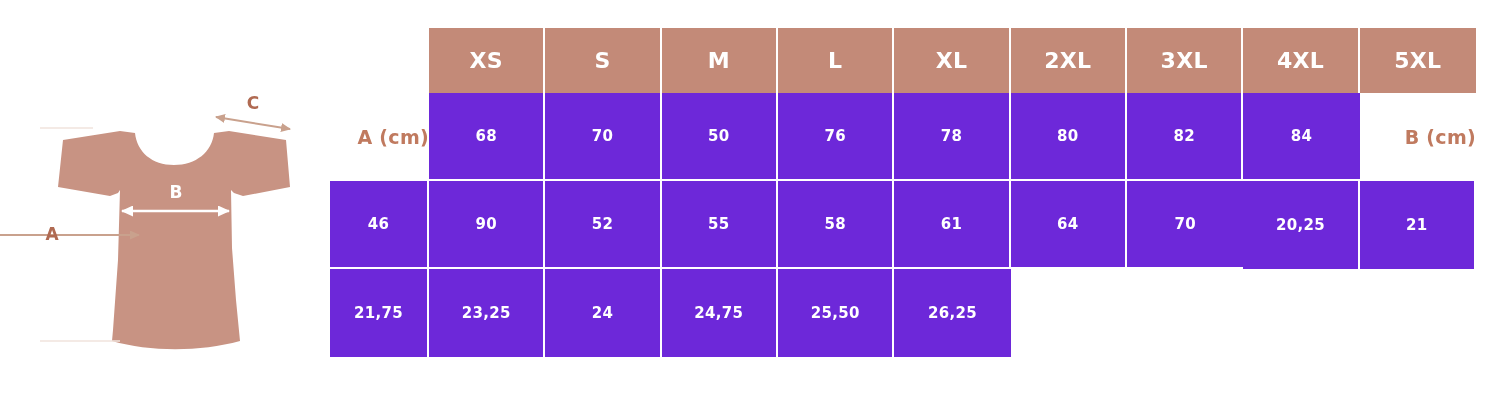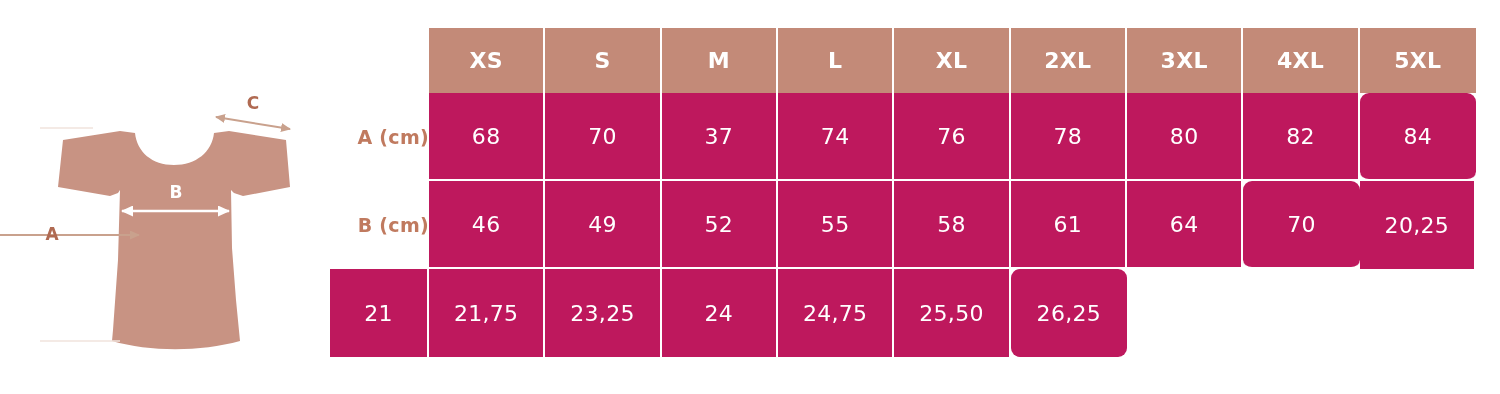--- a/index.html
+++ b/index.html
@@ -78,28 +78,28 @@
   .rowlab {
     background: #ffffff;
     color: #c07a5f;
     font-weight: bold;
     font-size: 19px;
     justify-content: flex-end;
   }
 
   
   .data {
-    background: #be185d;
+    background: #6d28d9;
     color: #ffffff;
-    font-weight: normal;
-    font-size: 22px;
+    font-weight: bold;
+    font-size: 15px;
     border-right: 2px solid #ffffff;
     border-bottom: 2px solid #ffffff;
   }
-  .data.last-col { border-right: none; border-radius: 9px; }
+  .data.last-col { border-right: none; }
   .data.last-row { border-bottom: none; }
 </style>
 </head>
 <body>
 
 <div id="page">
 
   <div id="diagram">
     <svg width="420" height="394" viewBox="0 0 420 394" xmlns="http://www.w3.org/2000/svg">
       <defs>
@@ -183,31 +183,30 @@
     <div class="cell head">L</div>
     <div class="cell head">XL</div>
     <div class="cell head">2XL</div>
     <div class="cell head">3XL</div>
     <div class="cell head">4XL</div>
     <div class="cell head last">5XL</div>
 
     <div class="cell rowlab">A (cm)</div>
     <div class="cell data">68</div>
     <div class="cell data">70</div>
-    <div class="cell data">37</div>
-    <div class="cell data">74</div>
+    <div class="cell data">50</div>
     <div class="cell data">76</div>
     <div class="cell data">78</div>
     <div class="cell data">80</div>
     <div class="cell data">82</div>
     <div class="cell data last-col">84</div>
 
     <div class="cell rowlab">B (cm)</div>
     <div class="cell data">46</div>
-    <div class="cell data">49</div>
+    <div class="cell data">90</div>
     <div class="cell data">52</div>
     <div class="cell data">55</div>
     <div class="cell data">58</div>
     <div class="cell data">61</div>
     <div class="cell data">64</div>
     <div class="cell data last-col">70</div>
 
     <div class="cell data last-row">20,25</div>
     <div class="cell data last-row">21</div>
     <div class="cell data last-row">21,75</div>

